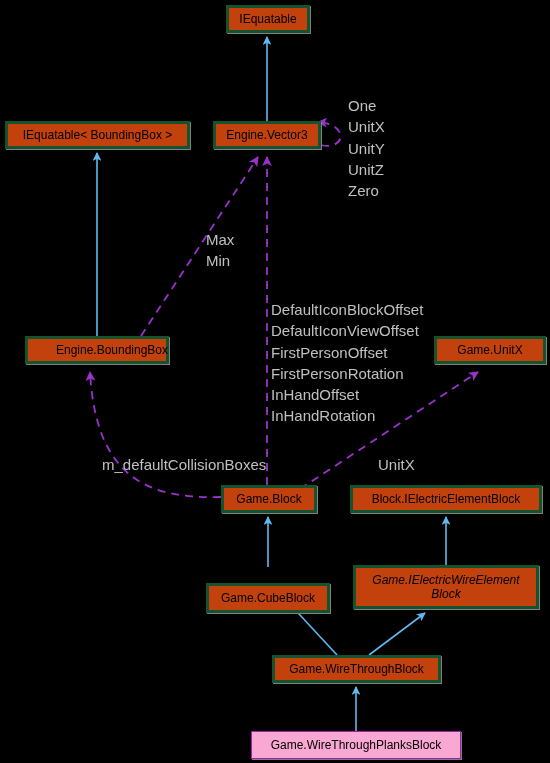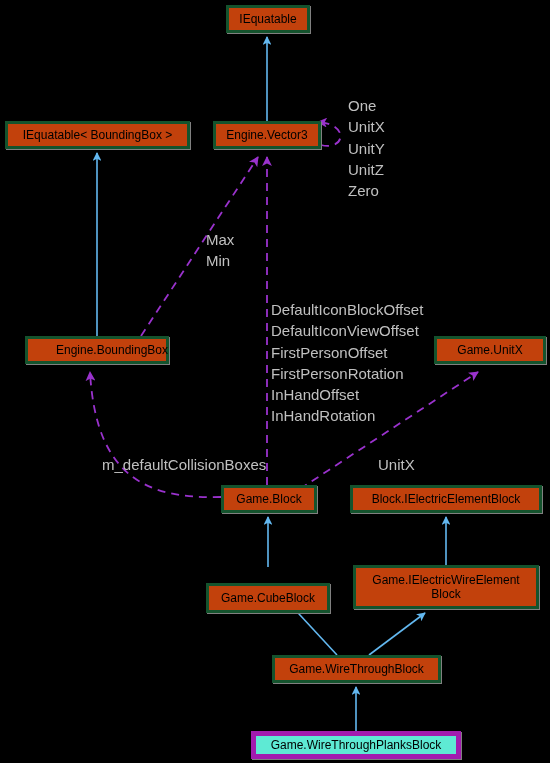--- a/index.html
+++ b/index.html
@@ -32,22 +32,22 @@
     font-size: 12px;
     line-height: 14px;
     text-align: center;
     display: flex;
     align-items: center;
     justify-content: center;
     white-space: pre-line;
     box-shadow: 1px 1px 0 0 #808080;
   }
   .node.current {
-    background: #5eead4;
-    border: 5px solid #a21caf;
+    background: #f9a8d4;
+    border: 1px solid #a21caf;
     color: #000000;
   }
   .label-stack {
     position: absolute;
     color: #c0c0c0;
     font-size: 15px;
     line-height: 21.3px;
     white-space: nowrap;
     margin-top: 11px;
   }
@@ -94,21 +94,21 @@
 
   <div id="nodes-layer">
       <div class="node" style="left: 226px; top: 5px; width: 84px; height: 28px;">IEquatable</div>
       <div class="node" style="left: 5px; top: 121px; width: 185px; height: 28px;">IEquatable&lt; BoundingBox &gt;</div>
       <div class="node" style="left: 213px; top: 121px; width: 108px; height: 28px;">Engine.Vector3</div>
       <div class="node" style="left: 25px; top: 336px; width: 144px; height: 28px; padding-left: 30px;">Engine.BoundingBox</div>
       <div class="node" style="left: 434px; top: 336px; width: 112px; height: 28px;">Game.UnitX</div>
       <div class="node" style="left: 221px; top: 485px; width: 96px; height: 28px;">Game.Block</div>
       <div class="node" style="left: 350px; top: 485px; width: 192px; height: 28px;">Block.IElectricElementBlock</div>
       <div class="node" style="left: 206px; top: 567px; width: 124px; height: 30px; margin-top: 16px;">Game.CubeBlock</div>
-      <div class="node" style="left: 353px; top: 565px; width: 186px; height: 44px;">Game.IElectricWireElement
+      <div class="node" style="left: 353px; top: 565px; width: 186px; height: 44px; font-style: italic;">Game.IElectricWireElement
 Block</div>
       <div class="node" style="left: 272px; top: 655px; width: 169px; height: 28px;">Game.WireThroughBlock</div>
       <div class="node current" style="left: 251px; top: 731px; width: 210px; height: 28px;">Game.WireThroughPlanksBlock</div>
     </div>
   <div id="labels-layer">
       <div class="label-stack" style="left: 348px; top: 84px; white-space: pre-line;">One
 UnitX
 UnitY
 UnitZ
 Zero</div>

